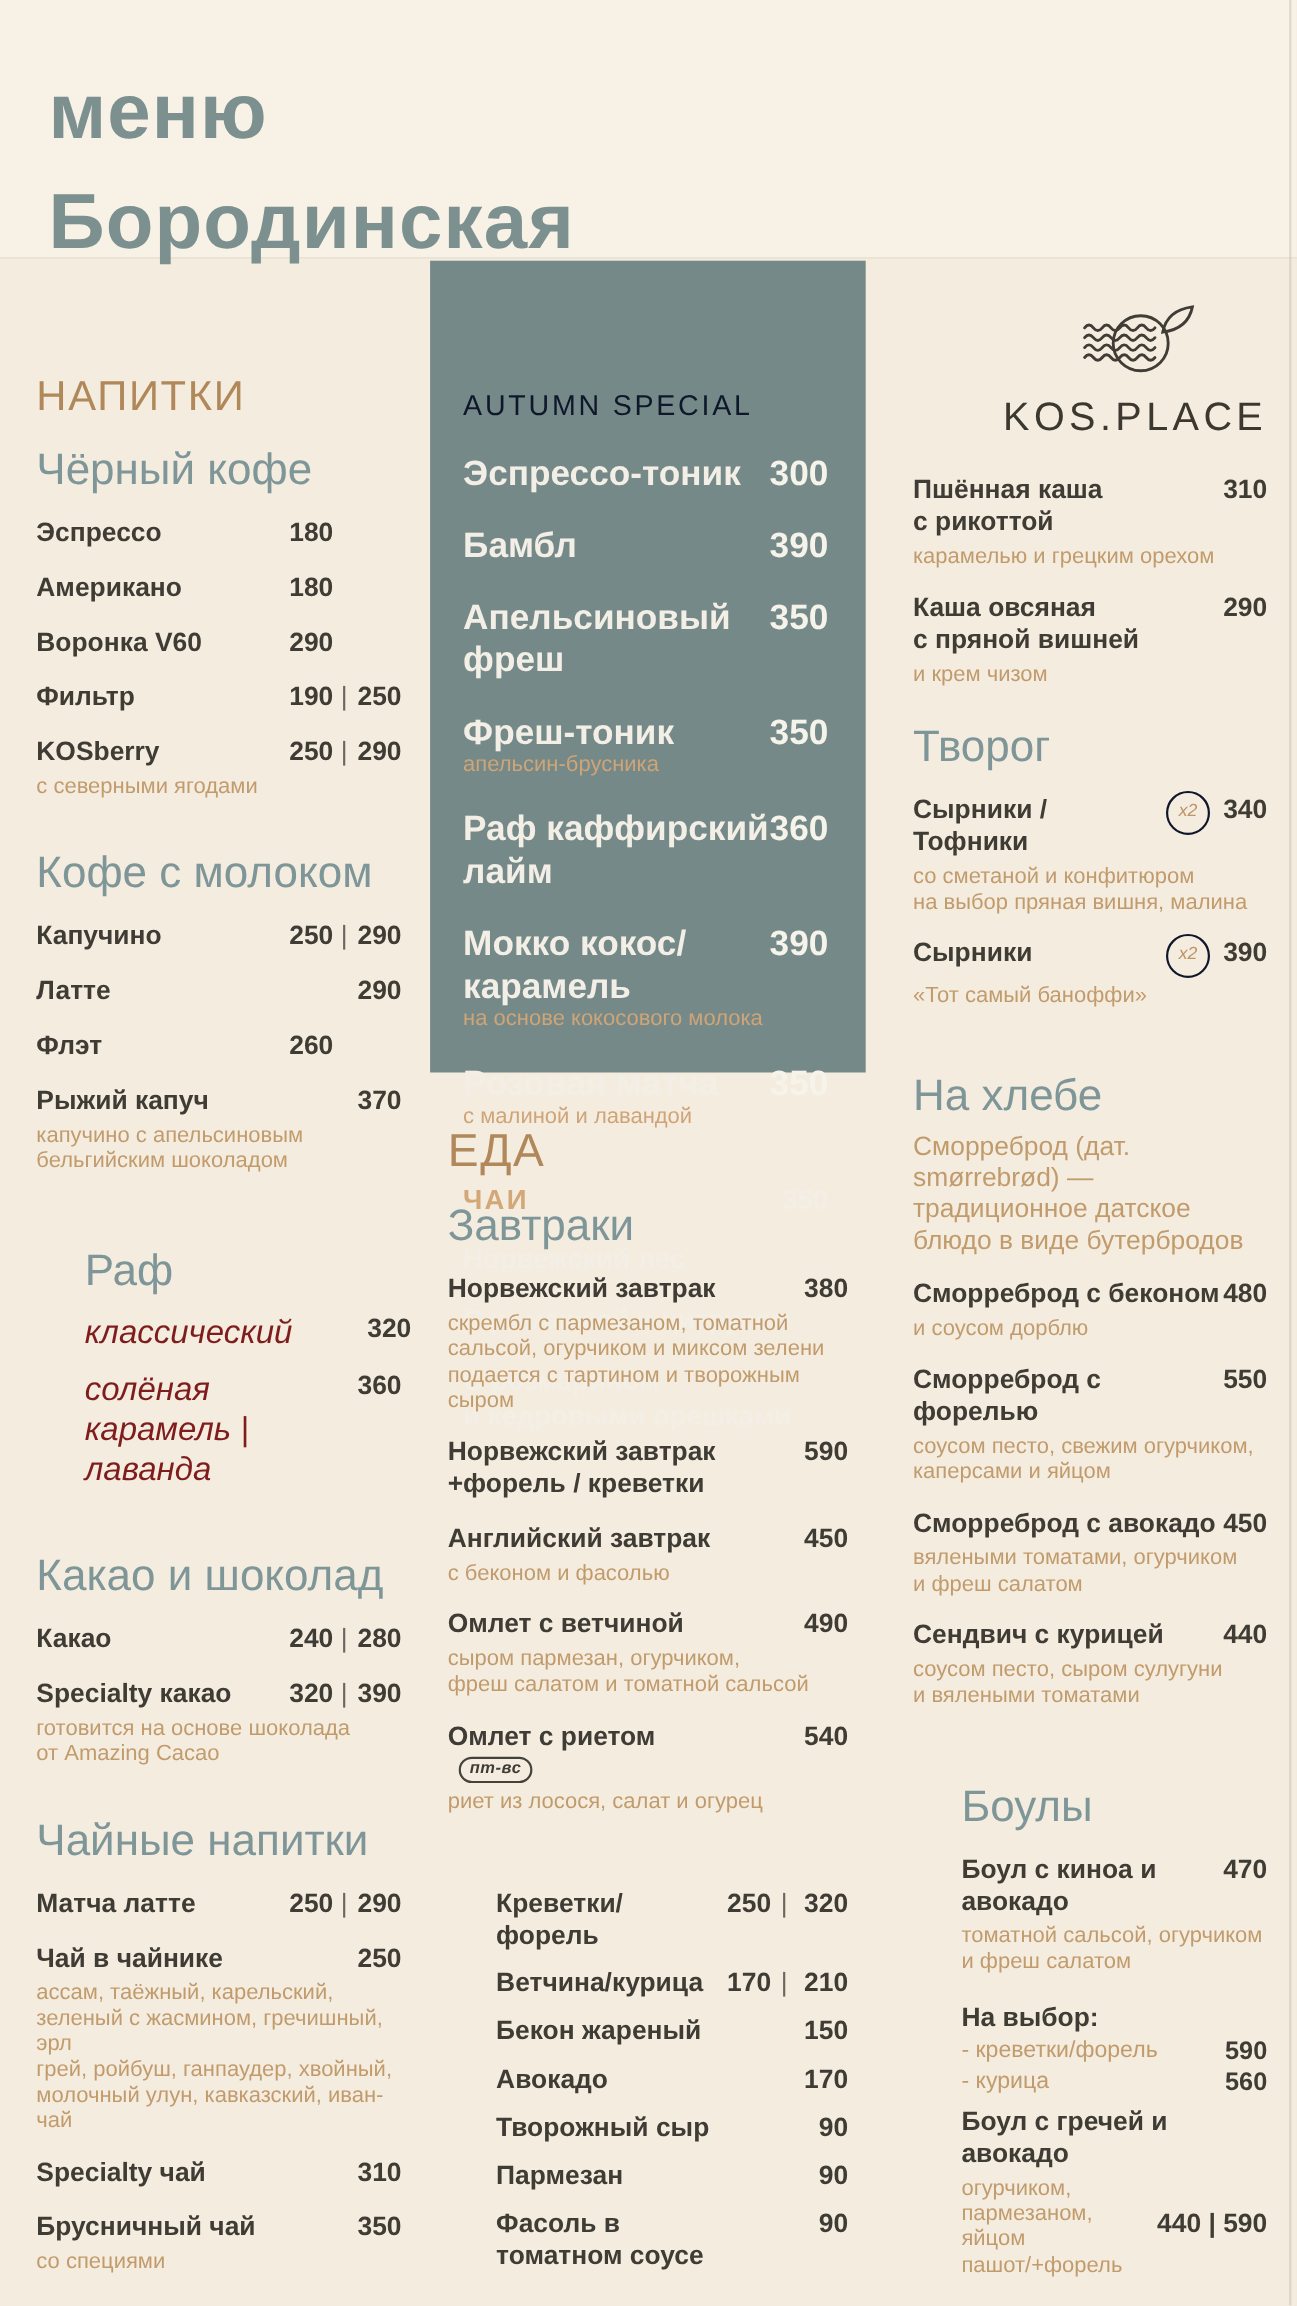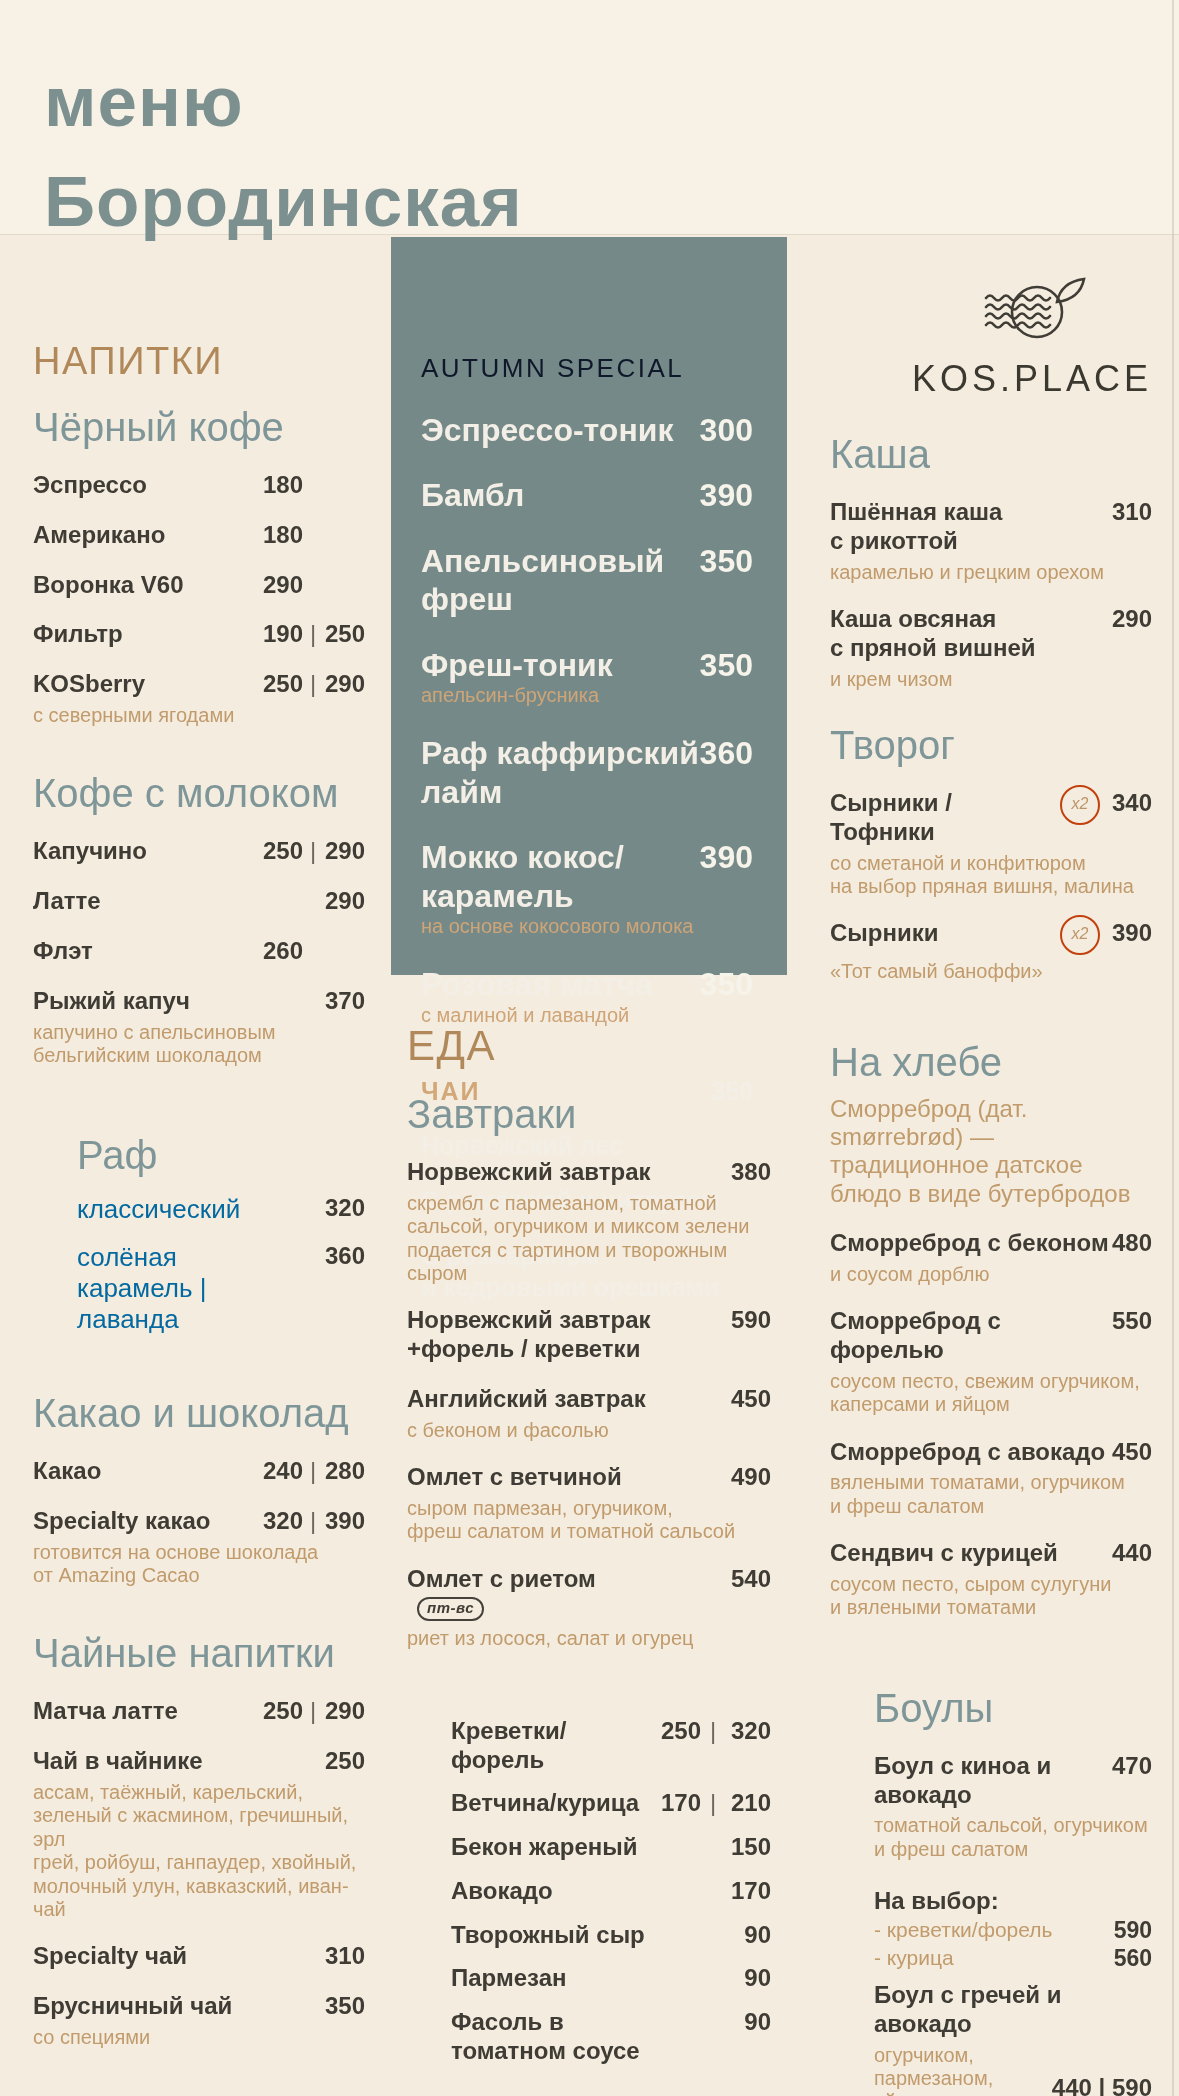--- a/index.html
+++ b/index.html
@@ -34,28 +34,28 @@
   .pr{display:flex;font-weight:700;white-space:nowrap;}
   .p1{min-width:46px;text-align:right;display:inline-block;}
   .psep{min-width:20px;text-align:center;display:inline-block;font-weight:400;color:#6b675e;}
   .p2{min-width:42px;text-align:right;display:inline-block;}
   .subrow{display:flex;justify-content:space-between;align-items:center;}
   .sub{margin-top:5px;font-size:20px;line-height:1.17;color:#c19b6c;white-space:pre-line;}
   .subpr{font-size:24px;font-weight:700;color:#3f3c35;margin-left:8px;white-space:nowrap;}
   .none{display:none !important;}
   .p1.none,.p2.none,.psep.none{display:inline-block !important;visibility:hidden;}
 
-  .item.muted .nm{color:#0369a1;font-weight:400;font-size:26px;}
+  .item.muted .nm{color:#7f1d1d;font-weight:400;font-size:30px;font-style:italic;}
   .item.muted .row{margin-top:16px;}
 
   
   .oval{display:inline-block;border:2px solid #45423b;border-radius:16px;
         padding:0 8px 2px 8px;font-size:15px;font-style:italic;font-weight:700;
         margin-left:10px;color:#3f3c35;letter-spacing:.5px;vertical-align:3px;}
-  .circ{width:36px;height:36px;border:2px solid #c2410c;border-radius:50%;
+  .circ{width:36px;height:36px;border:2px solid #0f172a;border-radius:50%;
         color:#bd9468;font-size:16px;font-style:italic;text-align:center;
         line-height:33px;font-weight:400;margin:-4px 12px 0 8px;flex:none;}
 
   
   .special{position:absolute;left:391px;top:237px;width:396px;height:738px;
        background:#758a88;box-sizing:border-box;padding:116px 34px 0 30px;color:#f3efe6;}
   .special-header{font-size:26px;letter-spacing:2.5px;color:#0f172a;font-weight:400;}
   .special .row{color:#f3efe6;font-size:32px;margin-top:27px;justify-content:center;}
   .special .pr{color:#f6f3ea;}
   .special .p1,.special .psep,.special .p2{min-width:0;}
@@ -605,21 +605,20 @@
     <circle cx="97" cy="36" r="25"></circle>
     <path d="M46 22 q4 -5 8 0 t8 0 t8 0 t8 0 t8 0 t8 0 t8 0 t8 0"></path>
     <path d="M46 31 q4 -5 8 0 t8 0 t8 0 t8 0 t8 0 t8 0 t8 0 t8 0"></path>
     <path d="M46 40 q4 -5 8 0 t8 0 t8 0 t8 0 t8 0 t8 0 t8 0 t8 0"></path>
     <path d="M46 49 q4 -5 8 0 t8 0 t8 0 t8 0 t8 0 t8 0 t8 0 t8 0"></path>
     <path d="M117 26 Q121 6 144 3 Q140 23 117 26 Z"></path>
   </svg>
   <div class="brand">KOS.PLACE</div>
 
   <section class="sec gap-sm">
-    <h3 class="sec-title">Каша</h3>
     <div class="items">
 
     <div class="item">
         <div class="row">
             <div class="nm"><span>Пшённая каша
 с рикоттой</span></div>
             <div class="pr">
               <span class="p1 none"></span>
               <span class="psep none"></span>
               <span class="p2">310</span>

